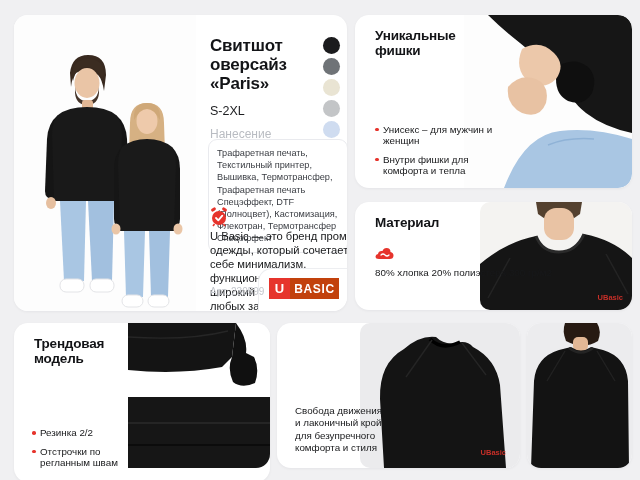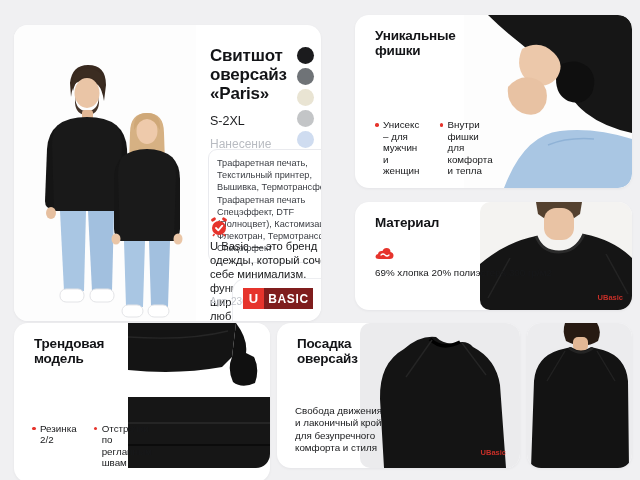--- a/index.html
+++ b/index.html
@@ -1,20 +1,20 @@
 <!DOCTYPE html>
 <html><head>
 <meta charset="utf-8">
 <style>
   html,body{margin:0;padding:0;background:#f0f0f2;}
   .canvas{position:relative;width:640px;height:480px;background:#f0f0f2;
     font-family:"Liberation Sans",sans-serif;color:#17181a;overflow:hidden;}
   .card{position:absolute;background:#fff;border-radius:14px;
     box-shadow:0 1px 3px rgba(20,20,40,.05);overflow:hidden;}
-  .card-a{left:14px;top:25px;width:307px;height:296px;text-decoration:underline;}
+  .card-a{left:14px;top:15px;width:333px;height:296px;text-decoration:underline;}
   .card-b{left:355px;top:15px;width:277px;height:173px;}
   .card-c{left:355px;top:202px;width:277px;height:108px;}
   .card-d{left:14px;top:323px;width:256px;height:159px;}
   .card-e{left:277px;top:323px;width:243px;height:145px;}
   .card-f{left:527px;top:323px;width:105px;height:145px;}
 
   h1,h2{margin:0;font-weight:800;letter-spacing:-.2px;color:#131417;}
   .photo{position:absolute;overflow:hidden;}
   svg{display:block;}
 
@@ -36,21 +36,21 @@
   .logo-u{width:21px;background:#e6342c;color:#fff;font-weight:800;font-size:13px;
     display:flex;align-items:center;justify-content:center;}
   .logo-basic{width:49px;background:#232d60;color:#fff;font-weight:800;font-size:12px;
     letter-spacing:.6px;display:flex;align-items:center;justify-content:center;}
 
   
   .card-b h2, .card-c h2, .card-d h2, .card-e h2{position:absolute;left:20px;top:13px;
     font-size:13.5px;line-height:15px;}
   .card-b h2{width:100px;}
   .photo-sleeve{right:0;top:0;width:168px;height:173px;border-radius:0 14px 14px 0;}
-  .bullets{position:absolute;display:flex;flex-direction:row;gap:17px;}
+  .bullets{position:absolute;display:flex;flex-direction:column;gap:7px;}
   .b-feat{left:20px;bottom:11px;width:118px;}
   .bullet{position:relative;padding-left:8px;font-size:9.8px;line-height:11.6px;}
   .dot{position:absolute;left:0;top:4px;width:3.5px;height:3.5px;border-radius:50%;background:#e6342c;}
 
   
   .cloud-icon{position:absolute;left:20px;top:44px;}
   .mat-lines{position:absolute;left:20px;top:64px;font-size:9.8px;line-height:13px;}
   .photo-neck{right:0;top:0;width:152px;height:108px;border-radius:10px;}
   .photo-brand{position:absolute;font-size:7.5px;font-weight:700;color:#c62f28;text-align:right;}
   .pb-neck{right:9px;bottom:8px;}
@@ -133,21 +133,21 @@
         <line x1="13.5" y1="17" x2="15" y2="19" stroke="#e6342c" stroke-width="1.6"></line>
       </svg>
     </span>
 
     <div class="brand-text">U Basic — это бренд промо-одежды, который сочетает в себе минимализм, функциональность и широкий ассортимент для любых задач</div>
 
     <div class="logo-tab"></div>
     <div class="art">Арт. 230599</div>
     <div class="logo">
       <span class="logo-u" style="background: rgb(230, 52, 44);">U</span>
-      <span class="logo-basic" style="background: #7f1d1d;">BASIC</span>
+      <span class="logo-basic" style="background: #c2410c;">BASIC</span>
     </div>
   </section>
 
   <section class="card card-b">
     <div class="photo photo-sleeve">
       <svg width="168" height="173" viewBox="0 0 168 173">
         <rect width="168" height="173" fill="#fdfdfd"></rect>
         <path d="M24,0 L168,0 L168,118 Q140,112 122,98 Q104,84 102,66 Q80,48 56,28 Q38,14 24,0 Z" fill="#161616"></path>
         <path d="M96,50 Q112,42 124,52 Q134,62 128,78 Q120,92 104,86 Q92,80 92,64 Q92,55 96,50 Z" fill="#0f0f0f"></path>
         <path d="M58,34 Q76,24 90,38 Q102,50 92,64 Q80,76 64,66 Q50,54 58,34 Z" fill="#ecc8aa"></path>
@@ -177,21 +177,21 @@
       <span class="photo-brand pb-neck">UBasic</span>
     </div>
     <h2>Материал</h2>
     <span class="cloud-icon">
       <svg width="19" height="14" viewBox="0 0 19 14">
         <path d="M4,13 H14.5 Q18.5,13 18.5,9.5 Q18.5,6.5 15.5,6 Q15.5,2 11.5,2 Q8.5,2 7.5,5 Q3.5,4.5 3,8 Q.5,8.5 .5,10.5 Q.5,13 4,13 Z" fill="#e6342c"></path>
         <path d="M6,9 Q8,7 10,9 Q12,11 14,9" stroke="#fff" stroke-width="1.2" fill="none" stroke-linecap="round"></path>
       </svg>
     </span>
     <div class="mat-lines">
-      <span>69% хлопка</span>
+      <span>80% хлопка</span>
       <span>20% полиэстера</span>
       <span>300 гр/м2</span>
     </div>
   </section>
 
   <section class="card card-d">
     <div class="photo photo-dtop">
       <svg width="142" height="66" viewBox="0 0 142 66">
         <rect width="142" height="66" fill="#fff"></rect>
         <path d="M0,0 H108 L104,34 L94,44 Q50,52 0,47 Z" fill="#141414"></path>
@@ -217,21 +217,20 @@
     <div class="photo photo-front">
       <svg width="160" height="145" viewBox="0 0 160 145">
         <rect width="160" height="145" fill="#ebebed"></rect>
         <path d="M24,145 L20,76 Q19,40 44,26 Q60,12 76,14 Q84,22 96,20 Q107,17 113,24 Q136,36 140,62 L146,145 Z" fill="#141414"></path>
         <path d="M70,16 Q82,28 100,19" stroke="#000" stroke-width="3.5" fill="none"></path>
         <path d="M72,17 L46,54" stroke="#252525" stroke-width="1.4"></path>
         <path d="M102,20 L126,52" stroke="#252525" stroke-width="1.4"></path>
       </svg>
       <span class="photo-brand pb-front">UBasic</span>
     </div>
-    <h2>Посадка оверсайз</h2>
     <p class="fit-text">Свобода движения и лаконичный крой для безупречного комфорта и стиля</p>
   </section>
 
   <section class="card card-f">
     <div class="photo photo-back">
       <svg width="105" height="145" viewBox="0 0 105 145">
         <rect width="105" height="145" fill="#ececee"></rect>
         <path d="M38,0 H70 Q75,8 71,18 Q56,27 39,18 Q35,8 38,0 Z" fill="#271a12"></path>
         <rect x="46" y="14" width="15" height="14" rx="5" fill="#e2b795"></rect>
         <path d="M4,145 L7,58 Q9,34 32,27 L44,24 Q54,31 64,24 L76,27 Q99,34 101,58 L102,145 Z" fill="#131313"></path>

